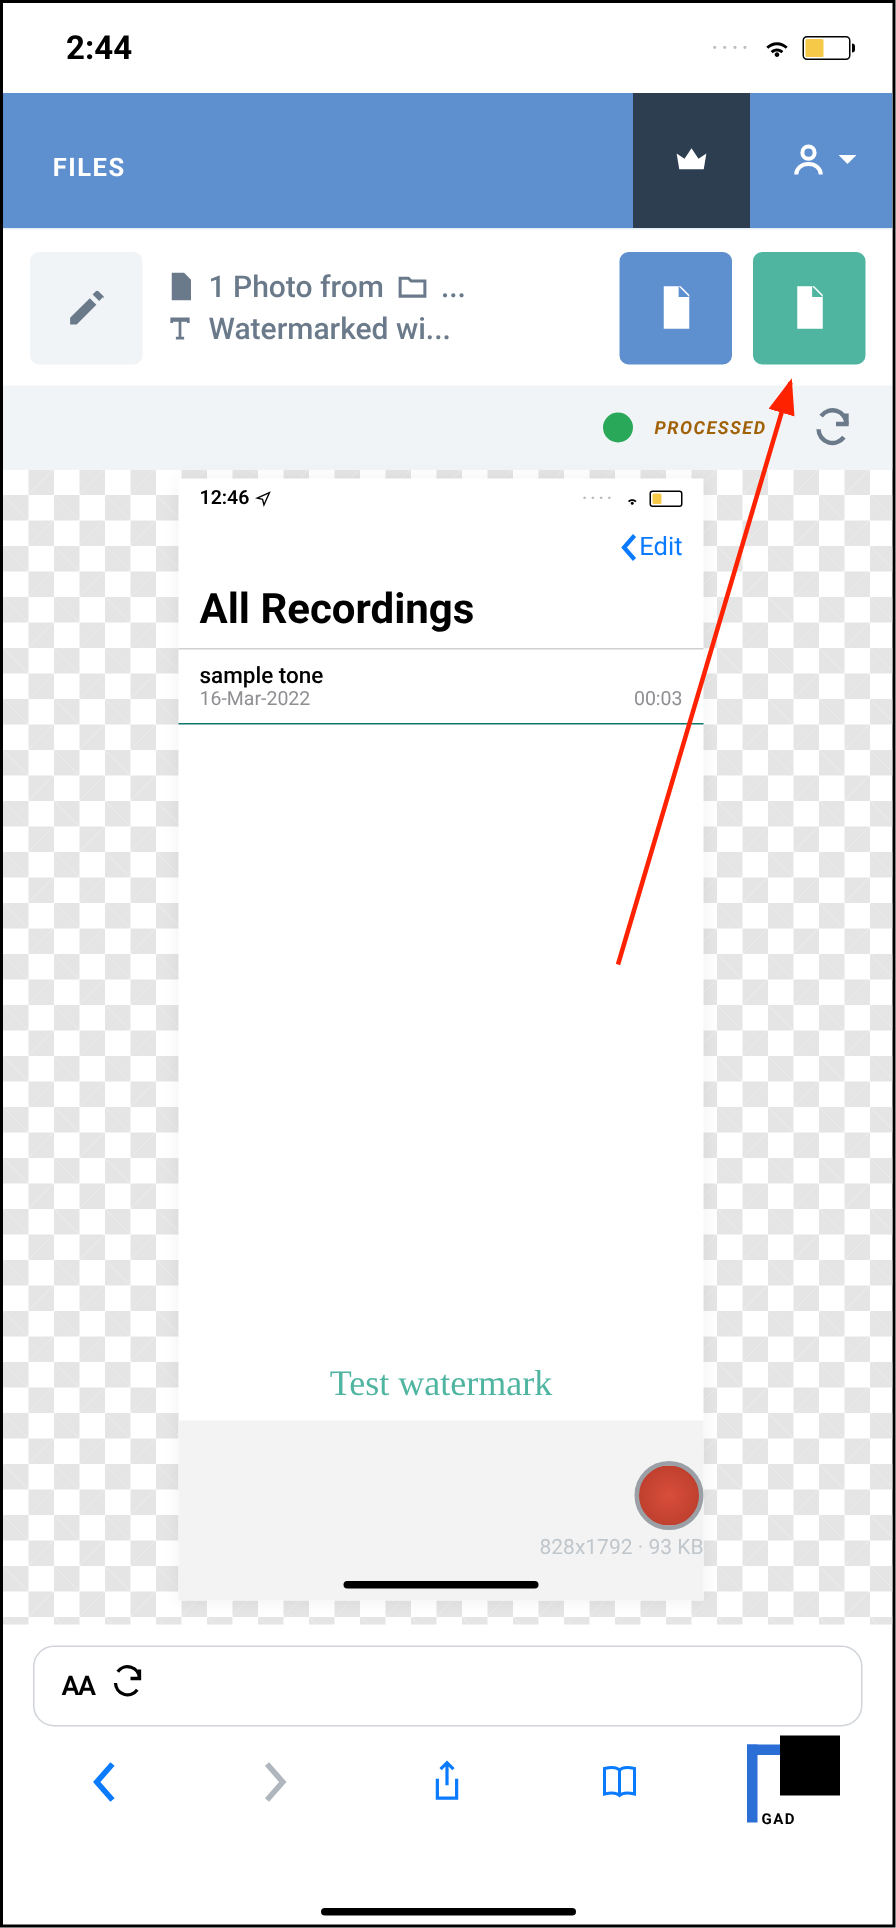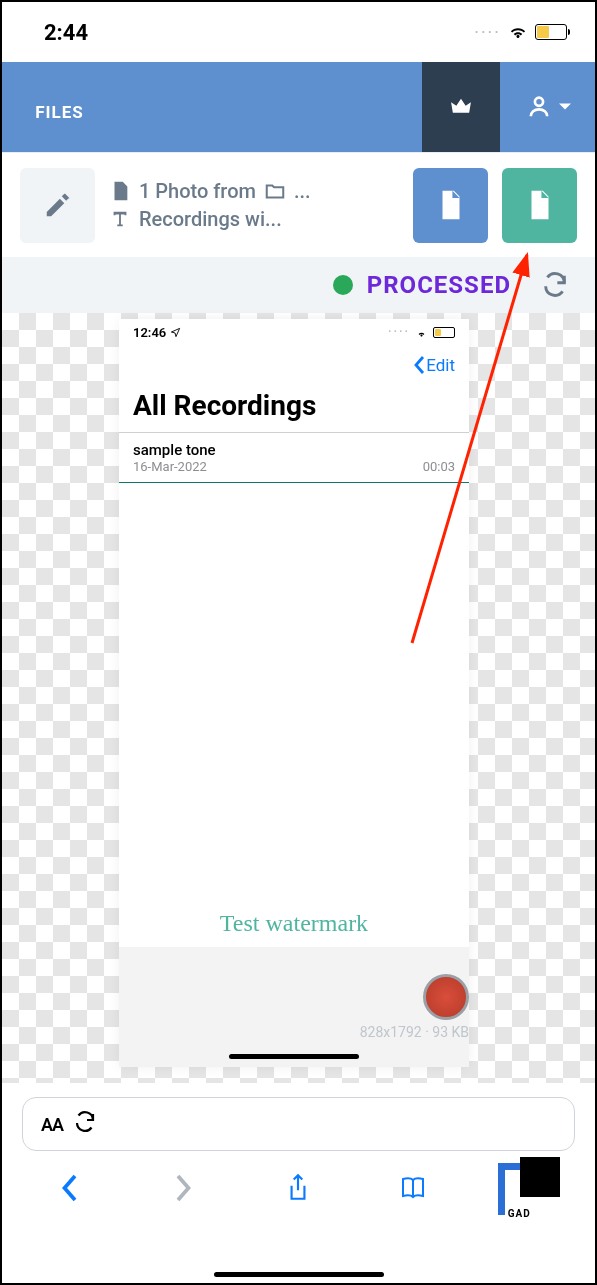--- a/index.html
+++ b/index.html
@@ -22,21 +22,21 @@
 .edit-bar { height:105px; background:#fff; display:flex; align-items:center; padding:0 18px; gap:14px; border-top:1px solid #e7eef6; }
 .sq-btn { width:75px; height:75px; border-radius:6px; display:flex; align-items:center; justify-content:center; cursor:pointer; }
 .edit-btn-gray { background:#f1f4f7; color:#6b7a8a; }
 .file-info { flex:1; display:flex; flex-direction:column; gap:4px; font-size:20px; color:#6b7a8a; font-weight:500; overflow:hidden; }
 .file-row { display:flex; align-items:center; gap:8px; white-space:nowrap; overflow:hidden; text-overflow:ellipsis; }
 .file-row svg { flex-shrink:0; }
 .action-blue { background:#5e8fce; color:#fff; }
 .action-teal { background:#4fb5a1; color:#fff; }
 .status-strip { height:56px; background:#f1f4f7; display:flex; align-items:center; justify-content:flex-end; padding:0 20px; gap:14px; }
 .status-dot { width:20px; height:20px; border-radius:50%; background:#2aa85a; }
-.status-text { color:#6d28d9; font-size:24px; font-weight:700; letter-spacing:1px; }
+.status-text { color:#a16207; font-size:12px; font-weight:700; letter-spacing:1px;font-style:italic; }
 .refresh-btn { width:40px; height:40px; display:flex; align-items:center; justify-content:center; cursor:pointer; color:#6b7a8a; margin-left:10px; }
 .preview-area { position:relative; height:770px; background-image:linear-gradient(45deg,#e5e5e5 25%,transparent 25%),linear-gradient(-45deg,#e5e5e5 25%,transparent 25%),linear-gradient(45deg,transparent 75%,#e5e5e5 75%),linear-gradient(-45deg,transparent 75%,#e5e5e5 75%); background-size:34px 34px; background-position:0 0,0 17px,17px -17px,-17px 0;padding-left:10px; }
 .phone-preview { position:absolute; left:117px; top:6px; width:350px; height:748px; background:#fff; box-shadow:0 0 12px rgba(0,0,0,0.06); }
 .pv-status { height:26px; display:flex; align-items:center; justify-content:space-between; padding:0 14px; font-size:13px; font-weight:600; }
 .pv-status-left { display:flex; align-items:center; gap:4px; }
 .pv-status-right { display:flex; align-items:center; gap:4px; }
 .pv-nav { height:40px; display:flex; align-items:center; justify-content:flex-end; padding:0 14px; color:#0a7aff; font-size:17px; }
 .pv-title { font-size:28px; font-weight:700; padding:4px 14px 10px; }
 .pv-item { border-top:1px solid #d0d0d0; border-bottom:1px solid #0f766e; padding:8px 14px; display:flex; justify-content:space-between; align-items:flex-end; }
 .pv-item-name { font-size:15px; font-weight:500; }
@@ -110,21 +110,21 @@
       <span>1 Photo from</span>
       <svg width="22" height="22" viewBox="0 0 24 24" fill="none" stroke="#6b7a8a" stroke-width="2.2">
           <path d="M3 6h6l2 2h10v11H3V6z"></path>
         </svg>
       <span>...</span>
     </div>
     <div class="file-row">
       <svg width="22" height="22" viewBox="0 0 24 24" fill="#6b7a8a">
           <path d="M5 4h14v4h-2V7h-4v11h2v2H9v-2h2V7H7v1H5V4z"></path>
         </svg>
-      <span>Recordings wi...</span>
+      <span>Watermarked wi...</span>
     </div>
   </div>
   <div class="sq-btn action-blue">
     <svg width="34" height="34" viewBox="0 0 24 24" fill="#fff">
         <path d="M6 2h8l4 4v16H6V2zm7 0v5h5"></path>
         <path d="M10 14h4l-1.2-1.2 1-1L17 14l-3.2 3.2-1-1L14 15h-4v-1z"></path>
       </svg>
   </div>
   <div class="sq-btn action-teal">
     <svg width="34" height="34" viewBox="0 0 24 24" fill="#fff">

